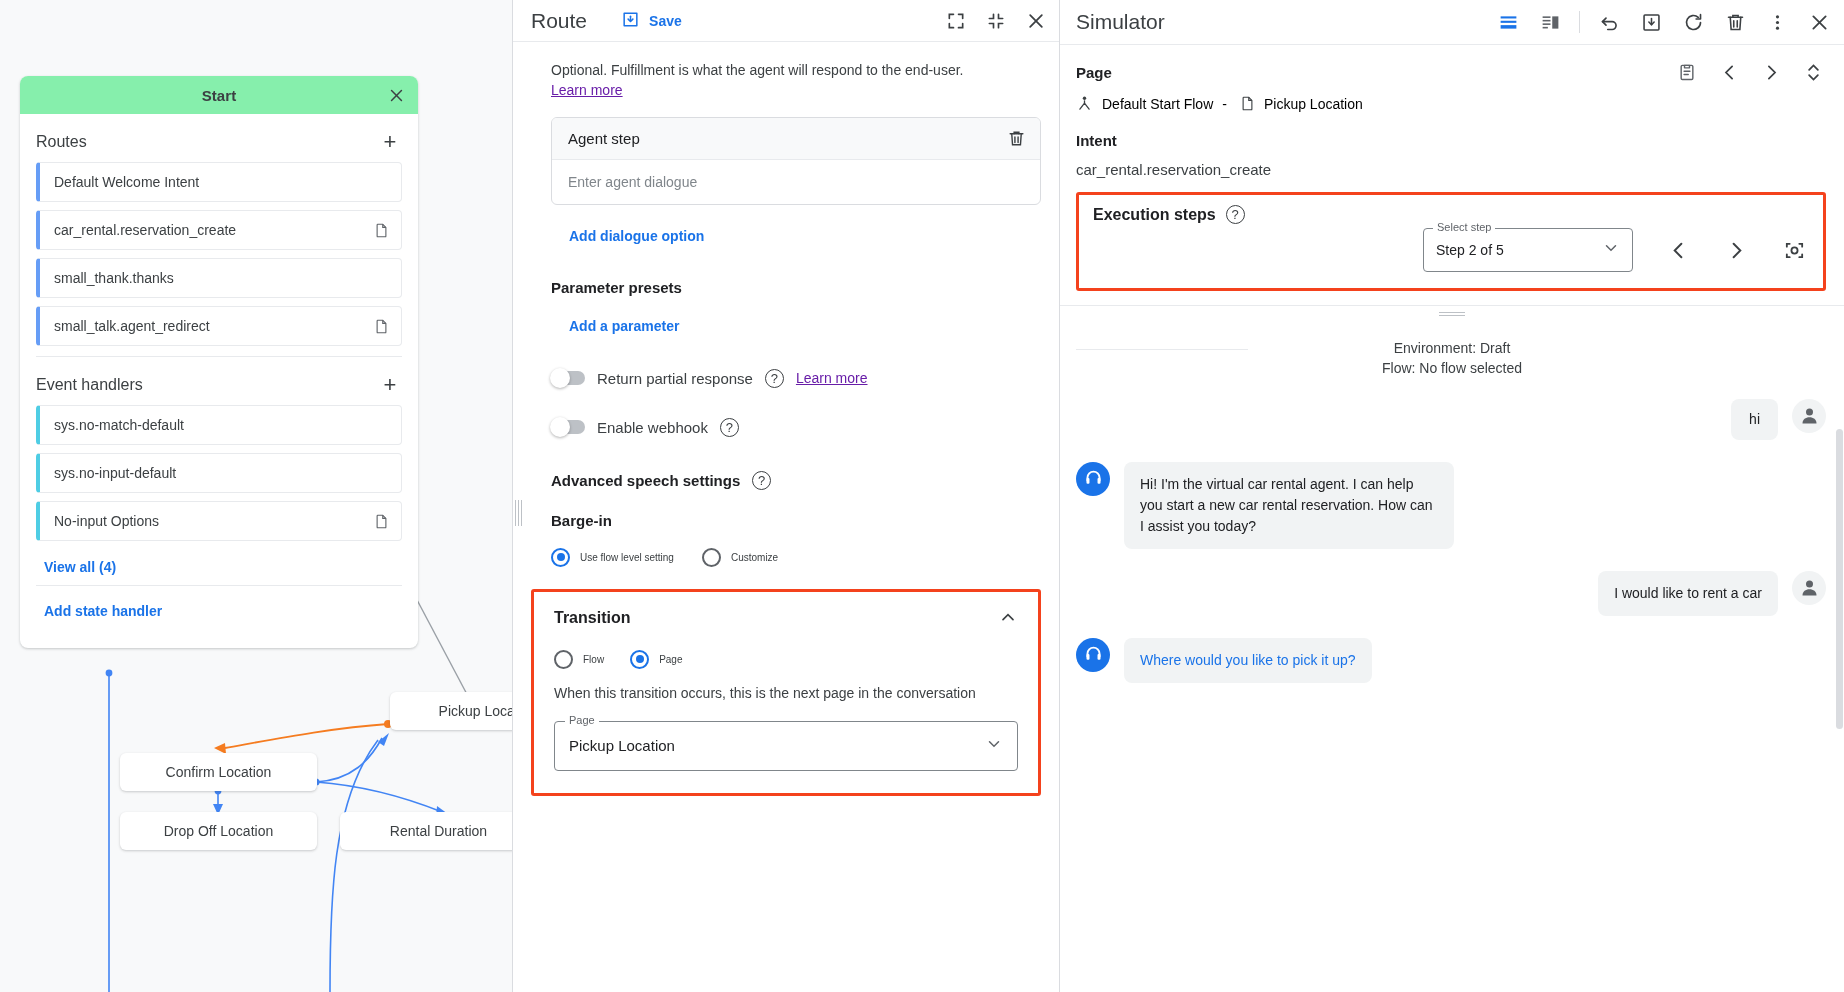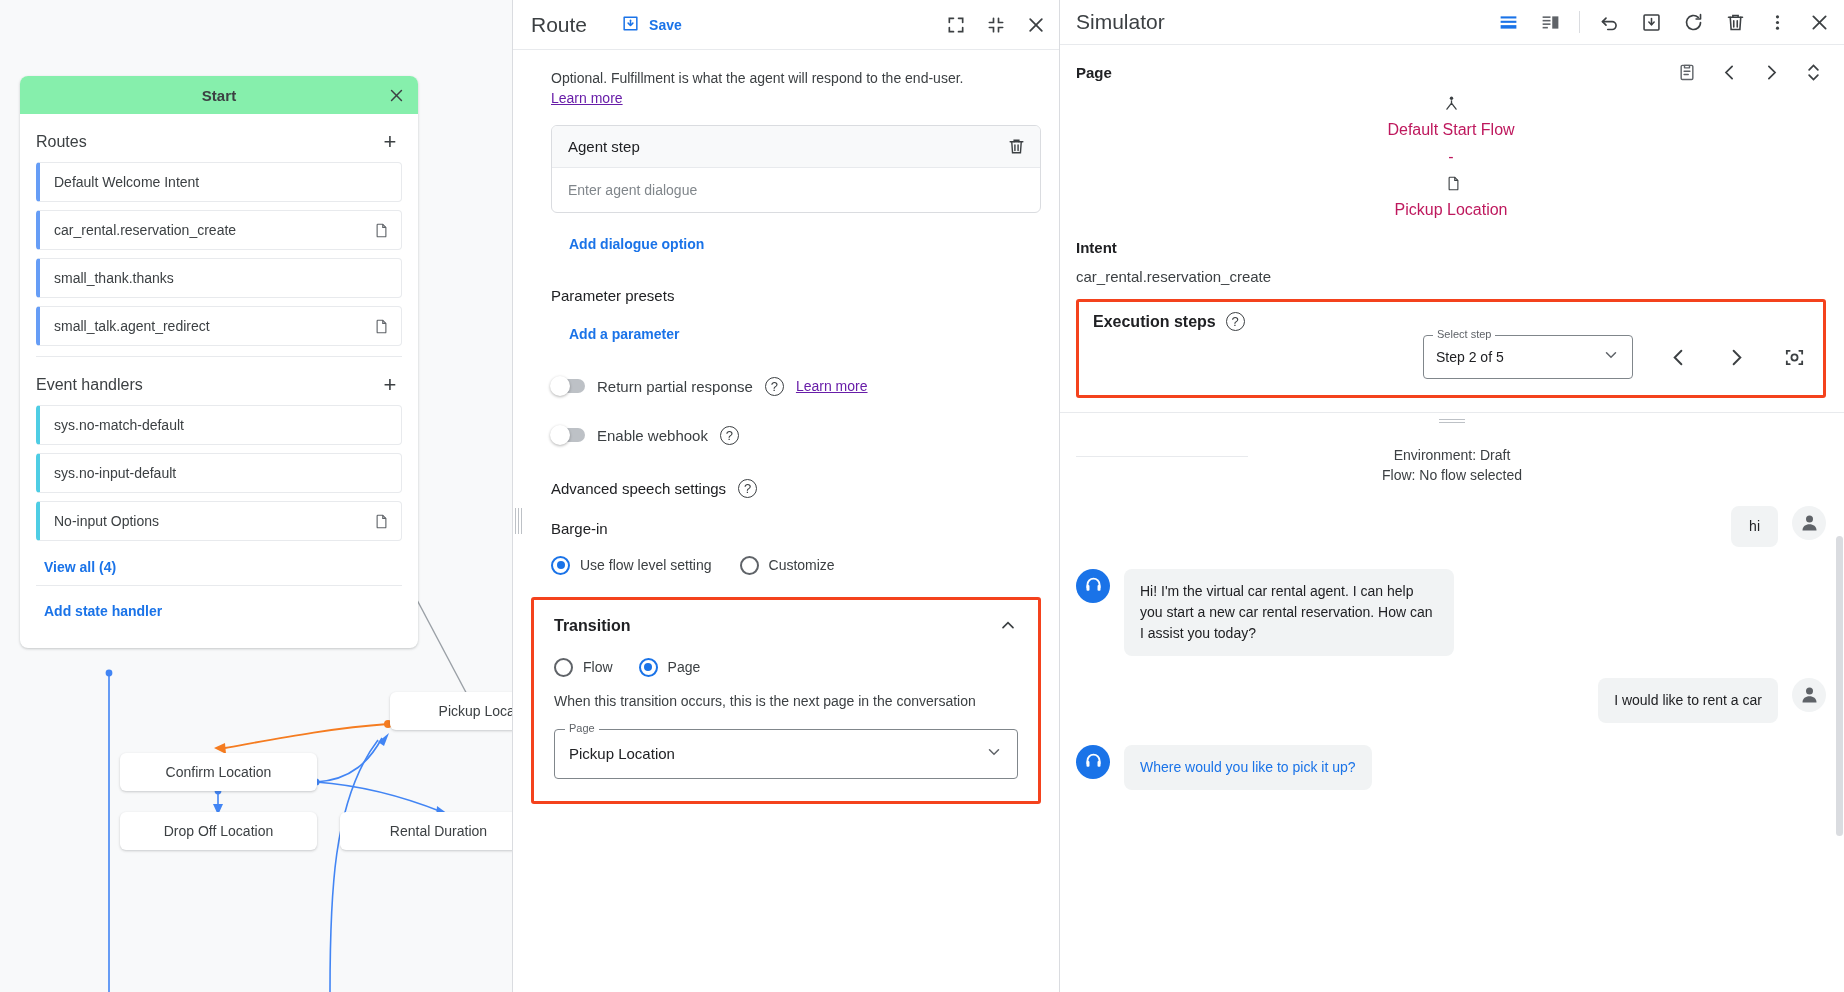--- a/index.html
+++ b/index.html
@@ -71,21 +71,21 @@
     font-size: 14px; color: #3c4043; cursor: pointer; overflow: hidden;
   }
 
   
   .route-panel {
     position: absolute; left: 512px; top: 0; width: 548px; height: 992px;
     background: #fff; border-left: 1px solid #dadce0; border-right: 1px solid #dadce0;
     display: flex; flex-direction: column;
   }
   .route-head {
-    height: 50px; display: flex; align-items: center; padding: 0 10px 0 18px;
+    height: 42px; display: flex; align-items: center; padding: 0 10px 0 18px;
     border-bottom: 1px solid #e8eaed; flex: 0 0 auto;
   }
   .route-title { font-size: 21px; color: #3c4043; font-weight: 400; }
   .save-btn {
     display: flex; align-items: center; gap: 9px; margin-left: 34px; cursor: pointer;
     color: #1a73e8; font-size: 14px; font-weight: 700;
   }
   .head-icons { margin-left: auto; display: flex; align-items: center; gap: 14px; }
   .hicon { width: 26px; height: 26px; display: flex; align-items: center; justify-content: center; cursor: pointer; color: #3c4043; }
 
@@ -100,21 +100,21 @@
     height: 42px; background: #f8f9fa; display: flex; align-items: center;
     justify-content: space-between; padding: 0 14px 0 16px; border-bottom: 1px solid #e8eaed;
   }
   .agent-card-title { font-size: 15px; color: #202124; font-weight: 400; }
   .agent-input { height: 44px; display: flex; align-items: center; padding: 0 16px; }
   .agent-input span { color: #80868b; font-size: 14px; }
 
   .link-std {
     color: #1a73e8; font-size: 14px; font-weight: 700; cursor: pointer; display: inline-block;
   }
-  .sect-lbl { font-size: 15px; font-weight: 400; color: #202124; }
+  .sect-lbl { font-size: 15px; font-weight: 700; color: #202124; }
 
   .toggle-row { display: flex; align-items: center; gap: 12px; margin-left: 20px; }
   .toggle {
     width: 34px; height: 14px; border-radius: 7px; background: #bdc1c6; position: relative; cursor: pointer;
   }
   .toggle .knob {
     position: absolute; left: -1px; top: -3px; width: 20px; height: 20px; border-radius: 50%;
     background: #fff; box-shadow: 0 1px 3px rgba(0,0,0,.3);
   }
   .tg-label { font-size: 15px; color: #3c4043; }
@@ -126,21 +126,21 @@
   .radio-row { display: flex; align-items: center; gap: 10px; }
   .radio {
     width: 19px; height: 19px; border-radius: 50%; border: 2px solid #5f6368;
     position: relative; cursor: pointer; flex: 0 0 auto;
   }
   .radio.sel { border-color: #1a73e8; }
   .radio.sel::after {
     content: ""; position: absolute; left: 3.5px; top: 3.5px; width: 8px; height: 8px;
     border-radius: 50%; background: #1a73e8;
   }
-  .r-label { font-size: 14px; color: #3c4043; }
+  .r-label { font-size: 10px; color: #3c4043; }
 
   .transition-box {
     margin: 10px 0 0 0; border: 3px solid #f4421d; border-radius: 3px;
     padding: 16px 20px 22px 20px; background: #fff;
   }
   .trans-head { display: flex; align-items: center; justify-content: space-between; }
   .trans-title { font-size: 16px; font-weight: 700; color: #202124; }
   .trans-desc { font-size: 14px; color: #3c4043; margin-top: 16px; }
   .select-field {
     margin-top: 20px; height: 50px; border: 1px solid #80868b; border-radius: 4px;
@@ -168,21 +168,21 @@
     border-bottom: 1px solid #e8eaed; flex: 0 0 auto;
   }
   .sim-title { font-size: 21px; color: #3c4043; font-weight: 400; }
   .sim-icons { margin-left: auto; display: flex; align-items: center; gap: 16px; }
   .vsep { width: 1px; height: 22px; background: #dadce0; }
 
   .sim-meta { padding: 14px 18px 0 16px; flex: 0 0 auto; }
   .meta-row { display: flex; align-items: center; justify-content: space-between; }
   .meta-lbl { font-size: 15px; font-weight: 700; color: #202124; }
   .meta-nav { display: flex; align-items: center; gap: 16px; }
-  .crumb { display: flex; align-items: center; gap: 9px; margin-top: 10px; font-size: 16px; color: #be185d; flex-direction: column; }
+  .crumb { display: flex; align-items: center; gap: 9px; margin-top: 10px; font-size: 14px; color: #000000; }
   .intent-lbl { font-size: 15px; font-weight: 700; color: #202124; margin-top: 20px; }
   .intent-val { font-size: 15px; color: #3c4043; margin-top: 12px; }
 
   .exec-box {
     margin: 14px 0 0 0; border: 3px solid #f4421d; border-radius: 3px;
     padding: 10px 16px 16px 14px;
   }
   .exec-head { display: flex; align-items: center; gap: 10px; }
   .exec-title { font-size: 16px; font-weight: 700; color: #202124; }
   .exec-ctrl { display: flex; align-items: center; gap: 32px; margin-top: 4px; justify-content: flex-end; }

